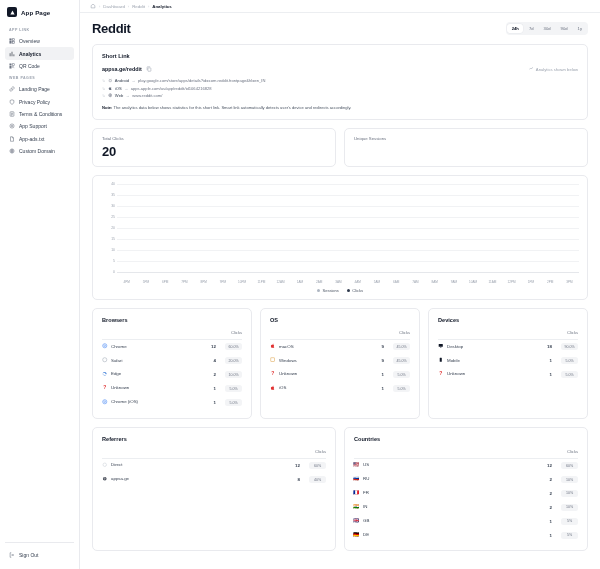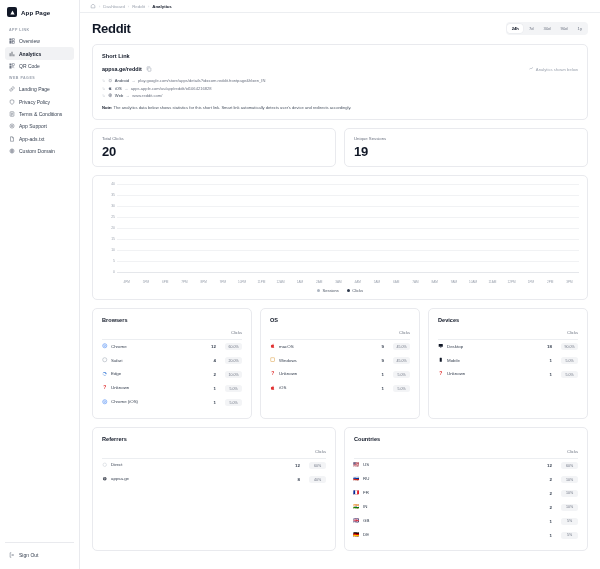--- a/index.html
+++ b/index.html
@@ -385,21 +385,20 @@
         </div>
       </section>
 
       <div class="stats-row">
         <div class="stat-card">
           <div class="stat-label">Total Clicks</div>
           <div class="stat-value">20</div>
         </div>
         <div class="stat-card">
           <div class="stat-label">Unique Sessions</div>
-          <div class="stat-value">19</div>
         </div>
       </div>
 
       <section class="card chart-card">
         <div class="chart-area">
           <div class="chart-grid" id="chart-grid">
               <div class="grid-line base" style="top: 100%;"></div>
               <div class="ytick" style="top: 100%;">0</div>
               <div class="grid-line" style="top: 87.5%;"></div>
               <div class="ytick" style="top: 87.5%;">5</div>

